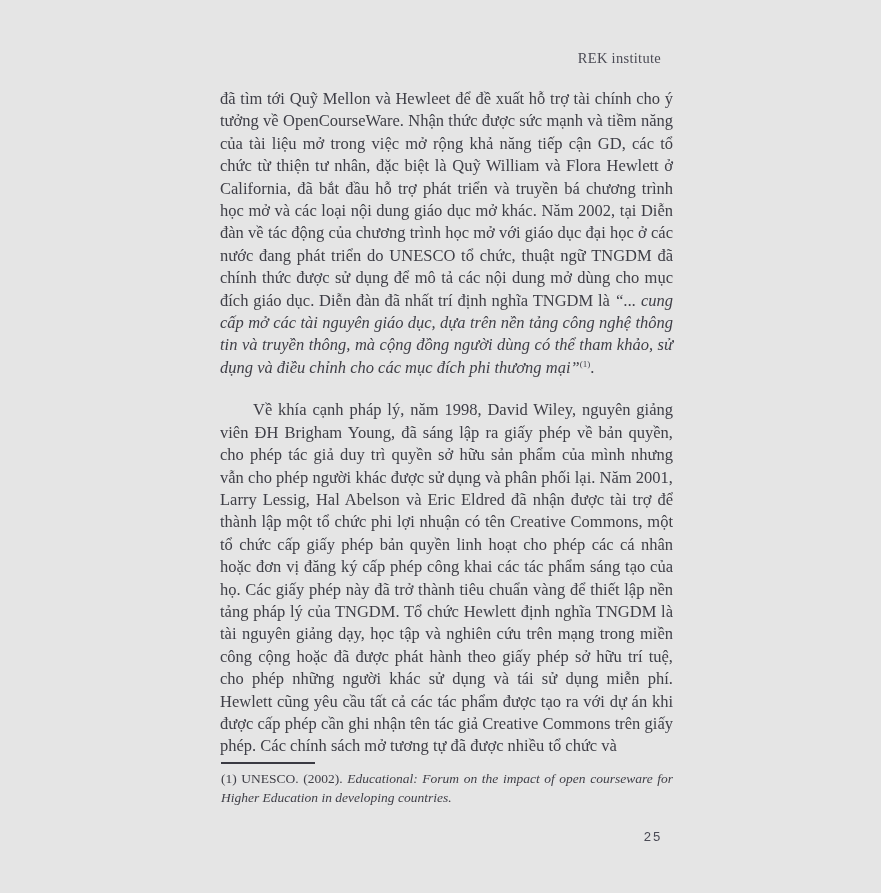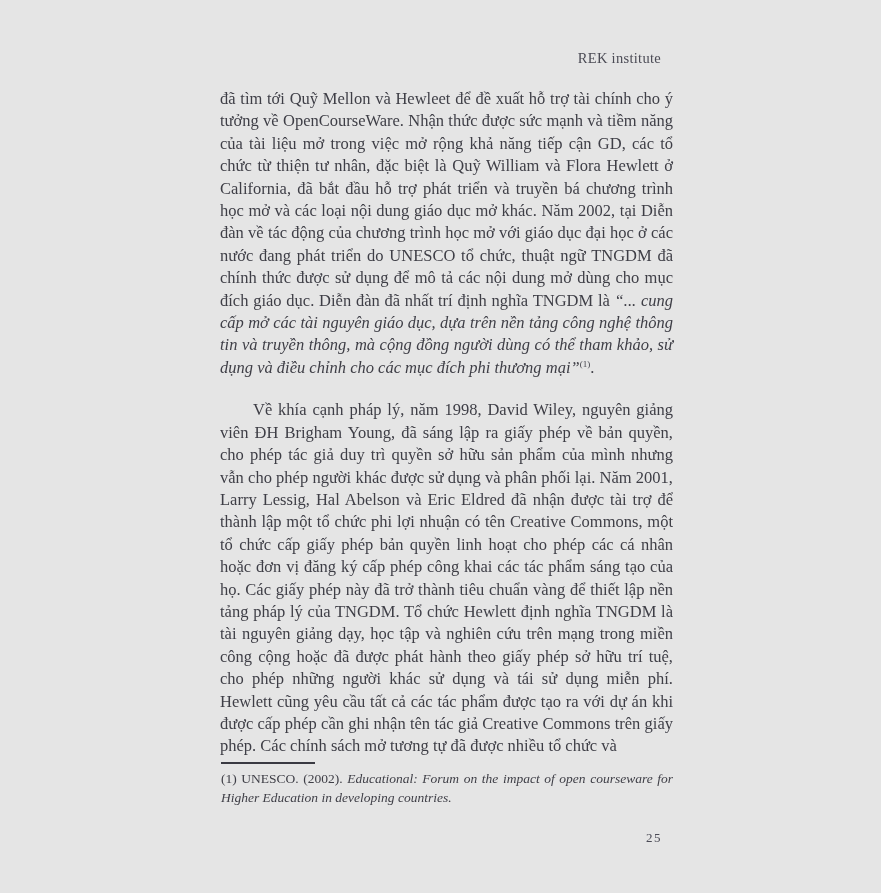--- a/index.html
+++ b/index.html
@@ -70,21 +70,21 @@
   }
   .footnote-text .italic {
     font-style: italic;
   }
   .page-number {
     position: absolute;
     top: 830px;
     left: 220px;
     width: 442px;
     text-align: right;
-    font-family: Liberation Serif, serif;
+    font-family: Liberation Mono, monospace;
     font-size: 13px;
     letter-spacing: 1.5px;
     color: #4a4a55;
   }
 </style>
 </head>
 <body>
 
 <div class="sheet">
 

